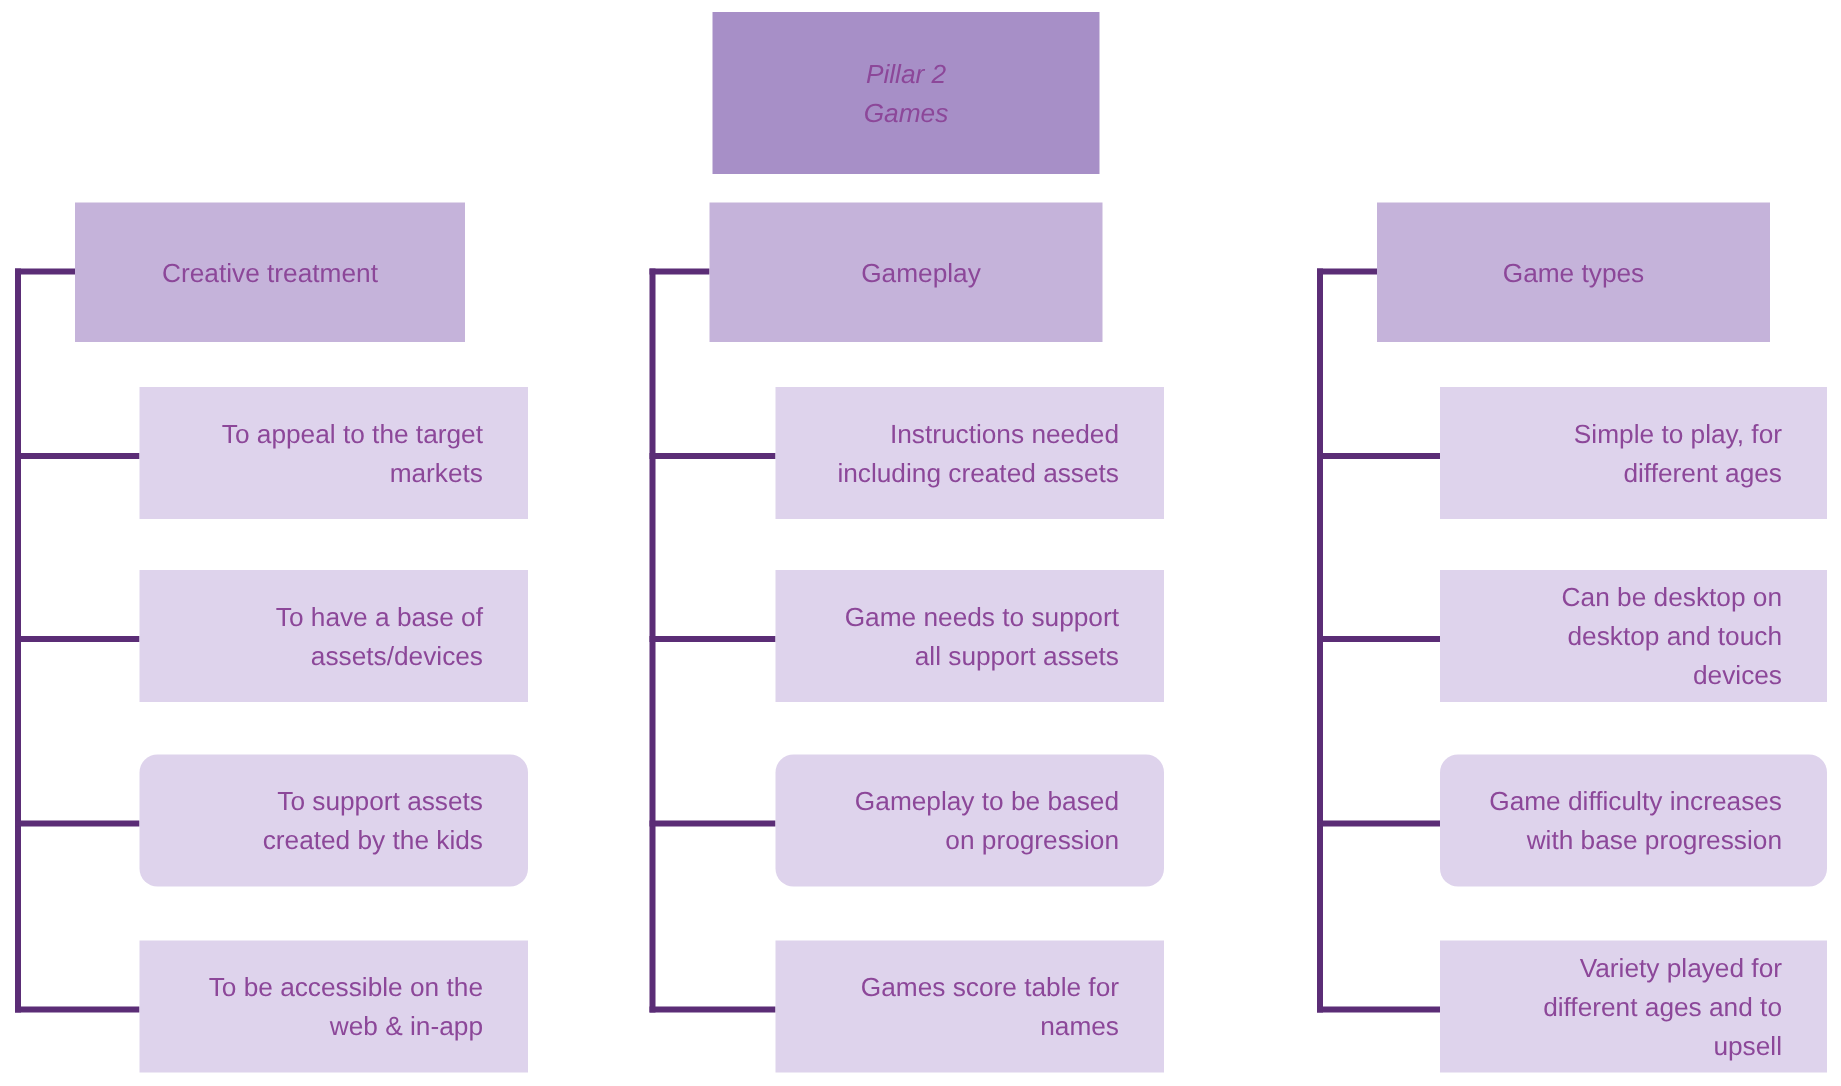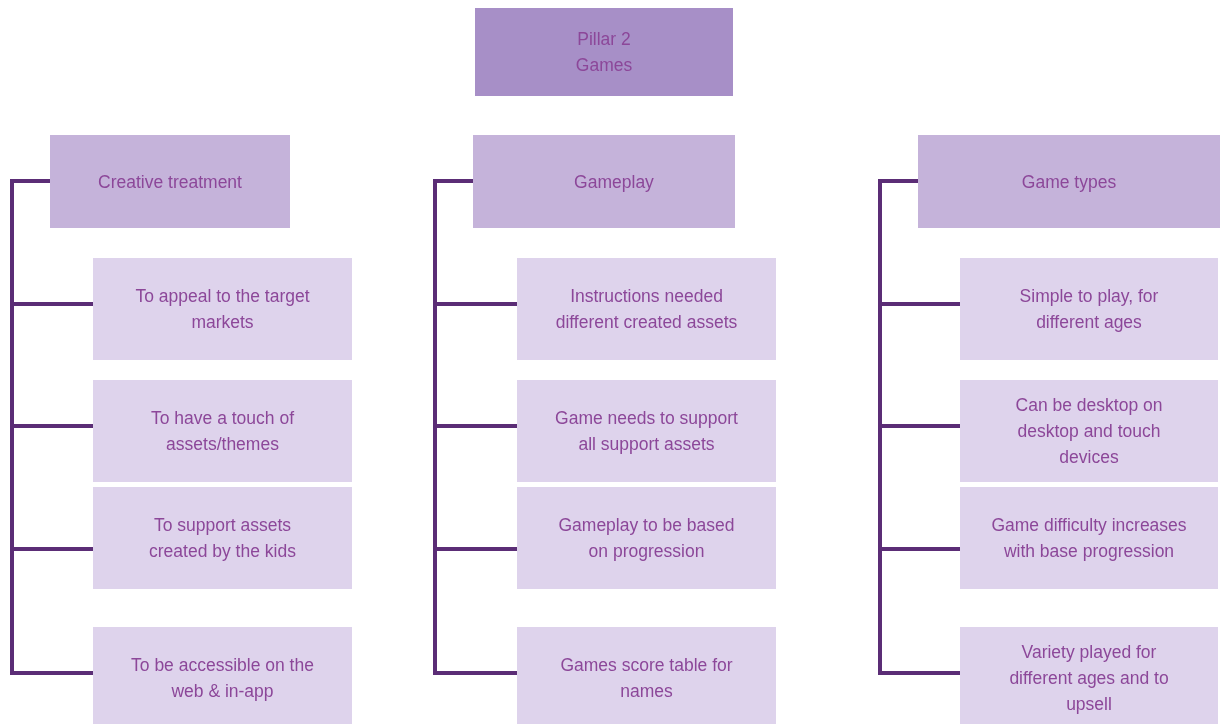--- a/index.html
+++ b/index.html
@@ -14,51 +14,53 @@
   .box {
     position: absolute;
     display: flex; align-items: center; justify-content: center;
     text-align: center;
     color: var(--text, #8c4799);
     font-size: 17.5px;
     line-height: 26px;
     box-sizing: border-box;
   }
   .root {
-    left: 475px; top: 8px; width: 258px; height: 88px;
+    left: 475px; top: 8px; width: 258px; height: 108px;
     background: var(--root-fill, #a78fc7);
     white-space: pre-line;
+    font-style: italic;
   }
   .header {
     top: 135px; height: 93px;
     background: var(--header-fill, #c5b3da);
   }
   .item {
-    height: 102px;
+    height: 88px;
     background: var(--item-fill, #ded3ec);
     padding: 0 30px;
+    text-align: right;
   }
-  .i1 { top: 258px; } .i2 { top: 380px; } .i3 { top: 487px; } .i4 { top: 627px; }
+  .i1 { top: 258px; } .i2 { top: 380px; } .i3 { top: 503px; border-radius: 12px; } .i4 { top: 627px; }
 
   .line { position: absolute; background: var(--connector, #5b2d76); }
   .v  { width: 4px; top: 179px; height: 496px; }
   .h0 { height: 4px; top: 179px; width: 40px; }
   .hi { height: 4px; }
   .r1 { top: 302px; } .r2 { top: 424px; } .r3 { top: 547px; } .r4 { top: 671px; }
 
   .c1 .v, .c1 .h0, .c1 .hi { left: 10px; }
   .c2 .v, .c2 .h0, .c2 .hi { left: 433px; }
   .c3 .v, .c3 .h0, .c3 .hi { left: 878px; }
   .c1 .hi { width: 83px; }
   .c2 .hi { width: 84px; }
   .c3 .hi { width: 82px; }
 
-  .c1 .header { left: 50px;  width: 240px; }
+  .c1 .header { left: 50px;  width: 260px; }
   .c2 .header { left: 473px; width: 262px; padding-left: 20px; }
-  .c3 .header { left: 918px; width: 302px; }
+  .c3 .header { left: 918px; width: 262px; }
   .c1 .item { left: 93px;  width: 259px; }
   .c2 .item { left: 517px; width: 259px; }
   .c3 .item { left: 960px; width: 258px; }
 </style>
 </head>
 <body>
 
 <div class="stage">
 
   <div class="box root">Pillar 2
@@ -66,34 +68,34 @@
 
   <div class="colgroup c1">
     <div class="line v"></div>
     <div class="line h0"></div>
     <div class="line hi r1"></div>
     <div class="line hi r2"></div>
     <div class="line hi r3"></div>
     <div class="line hi r4"></div>
     <div class="box header">Creative treatment</div>
     <div class="box item i1">To appeal to the target markets</div>
-    <div class="box item i2">To have a touch of assets/themes</div>
+    <div class="box item i2">To have a base of assets/devices</div>
     <div class="box item i3">To support assets created by the kids</div>
     <div class="box item i4">To be accessible on the web &amp; in-app</div>
   </div>
 
   <div class="colgroup c2">
     <div class="line v"></div>
     <div class="line h0"></div>
     <div class="line hi r1"></div>
     <div class="line hi r2"></div>
     <div class="line hi r3"></div>
     <div class="line hi r4"></div>
     <div class="box header">Gameplay</div>
-    <div class="box item i1">Instructions needed different created assets</div>
+    <div class="box item i1">Instructions needed including created assets</div>
     <div class="box item i2">Game needs  to support all support assets</div>
     <div class="box item i3">Gameplay to be based on progression</div>
     <div class="box item i4">Games score table for names</div>
   </div>
 
   <div class="colgroup c3">
     <div class="line v"></div>
     <div class="line h0"></div>
     <div class="line hi r1"></div>
     <div class="line hi r2"></div>

